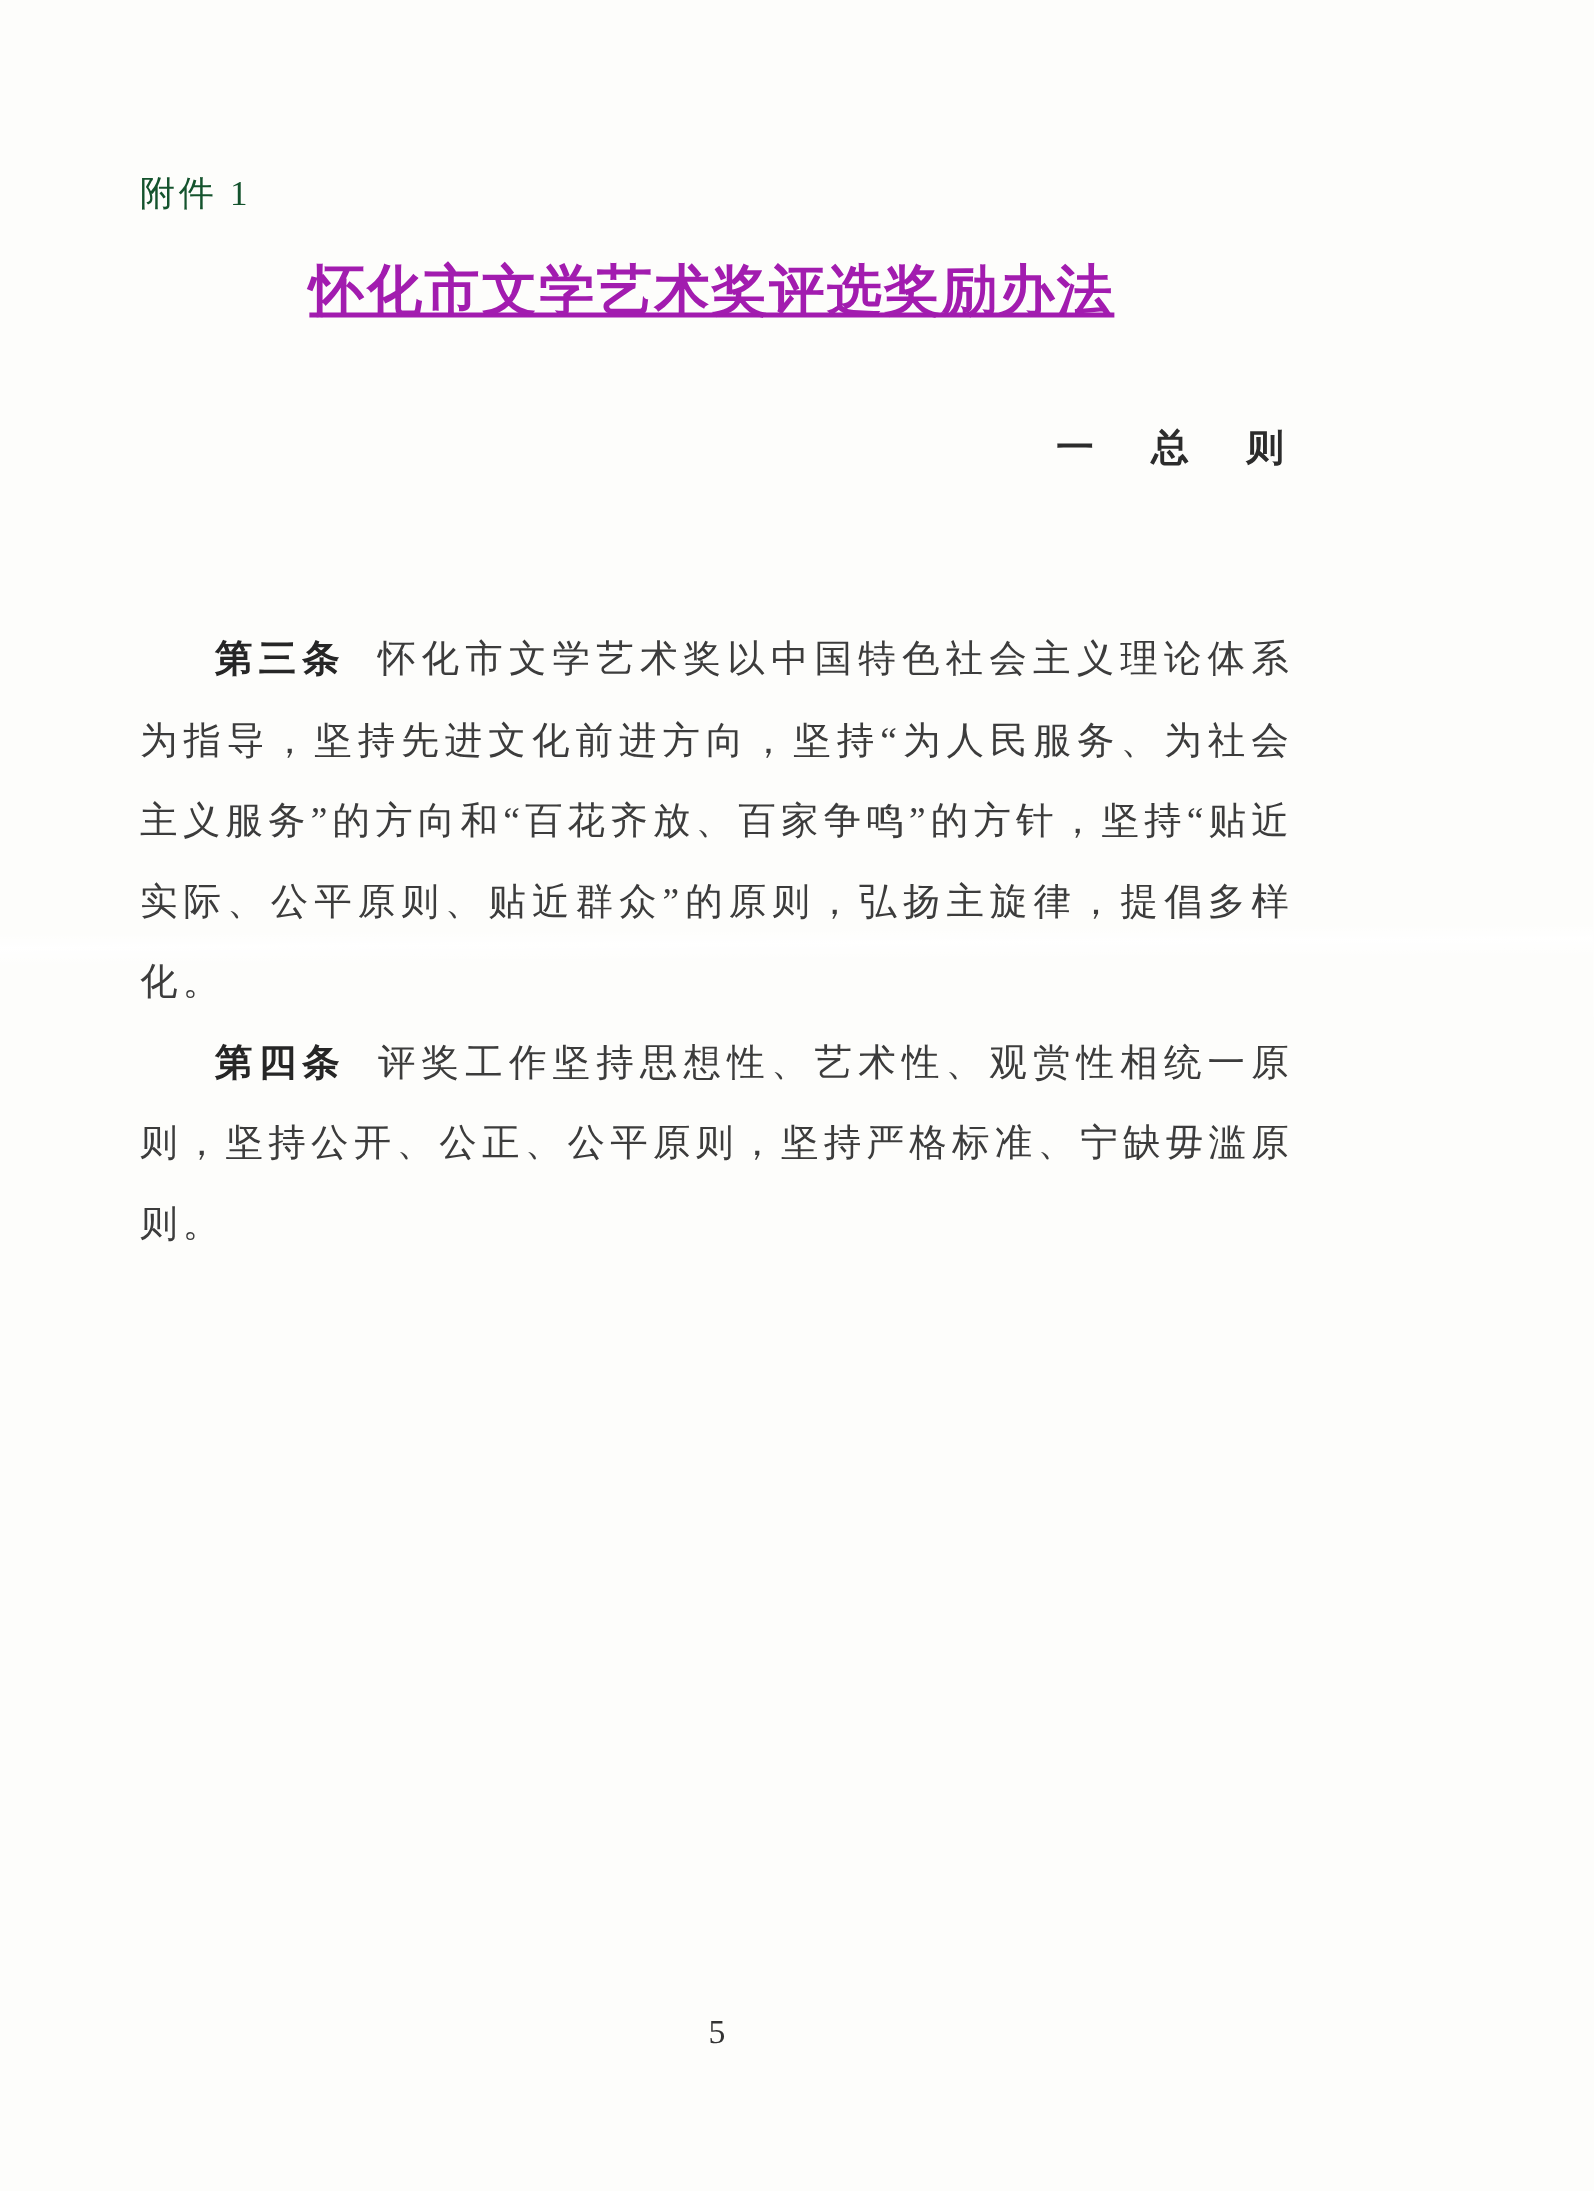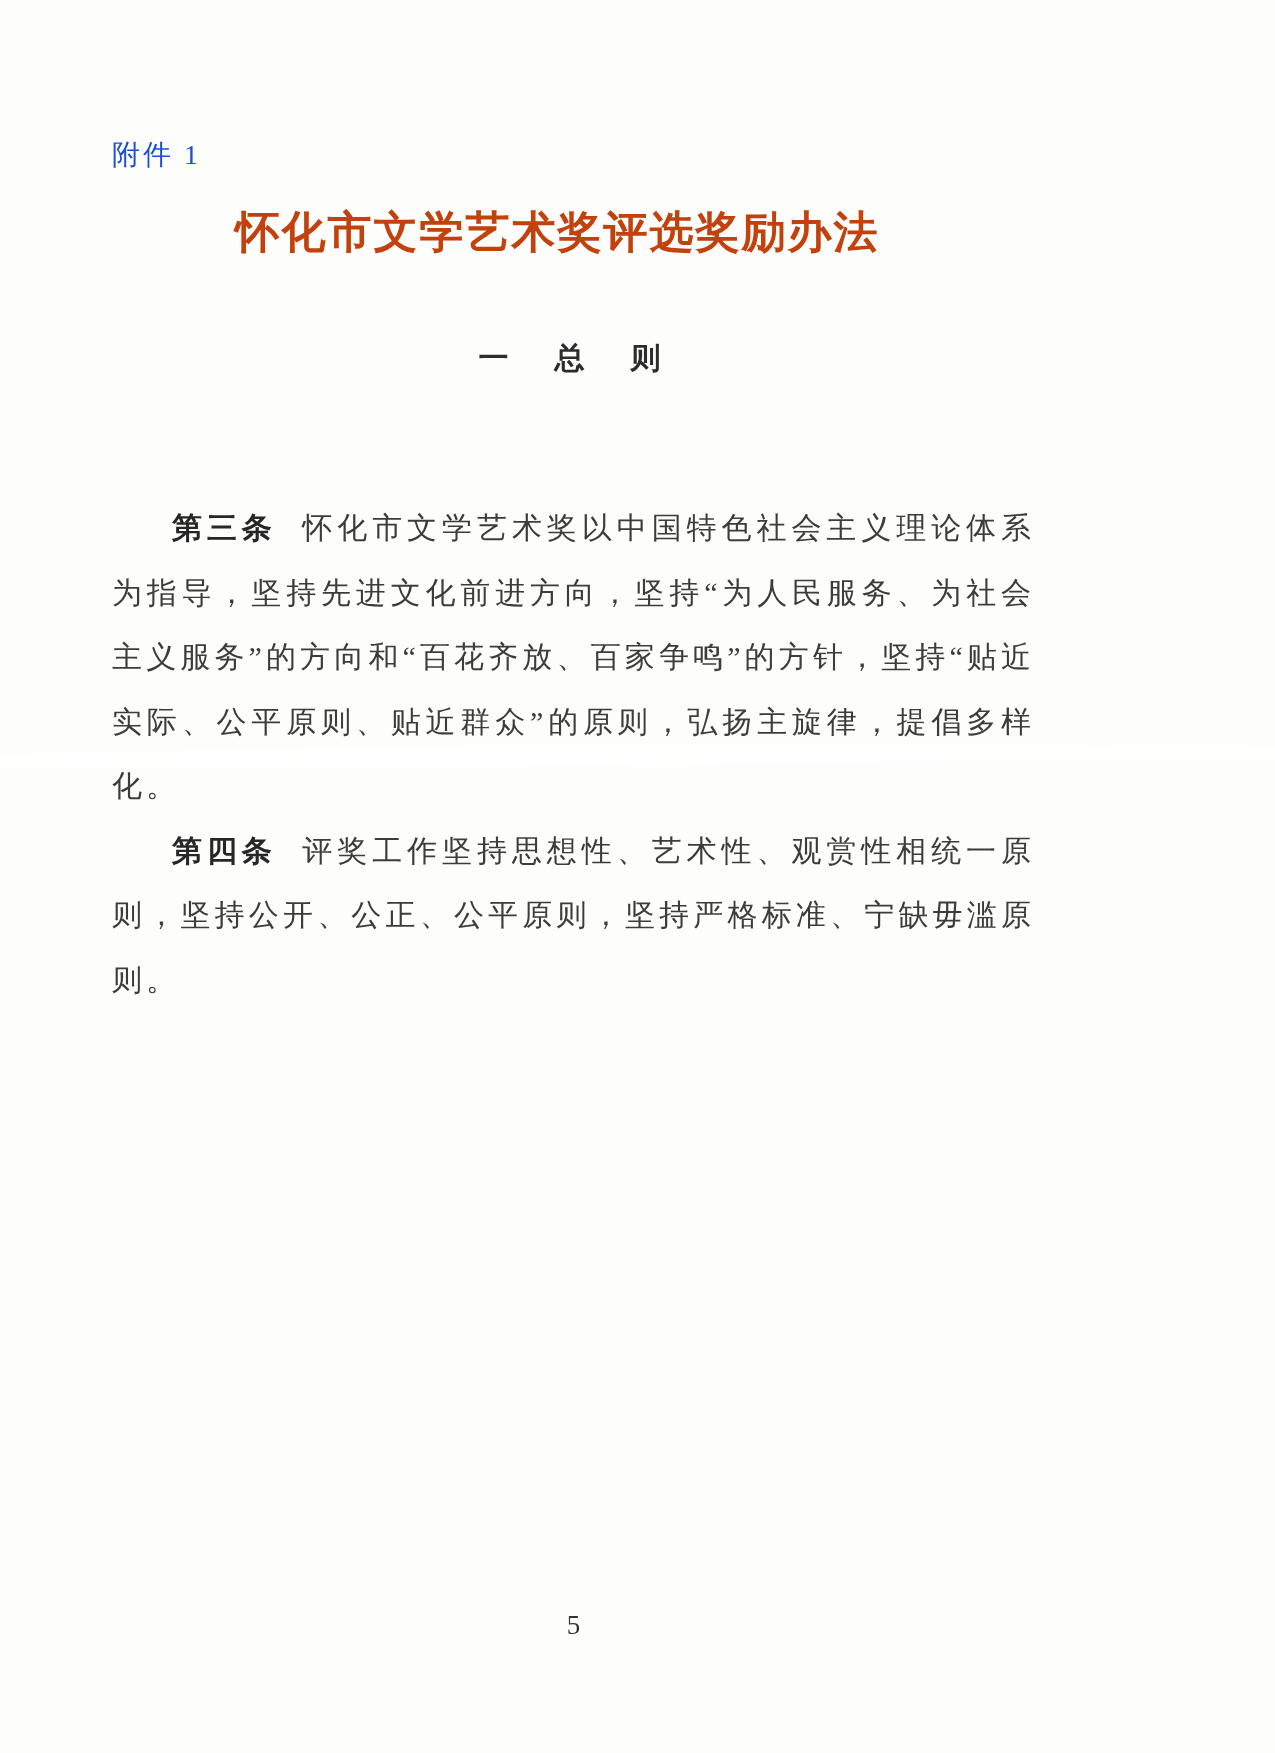--- a/index.html
+++ b/index.html
@@ -15,41 +15,42 @@
     overflow: hidden;
     font-family: "Liberation Serif", "DejaVu Serif", serif;
     color: #3a3a3a;
   }
   .attachment-label {
     position: absolute;
     left: 112px;
     top: 136px;
     font-size: 28px;
     letter-spacing: 3px;
-    color: #1d4ed8;
+    color: #14532d;
   }
   .doc-title {
     position: absolute;
-    left: 96px;
+    left: 108px;
     top: 203px;
     width: 923px;
     margin: 0;
     text-align: center;
     font-size: 44px;
     font-weight: bold;
     letter-spacing: 2px;
-    color: #c2410c;
+    color: #a21caf;
+    text-decoration: underline;
   }
   .chapter-heading {
     position: absolute;
     left: 112px;
     top: 338px;
     width: 923px;
     margin: 0;
-    text-align: center;
+    text-align: right;
     font-size: 30px;
     font-weight: 600;
     letter-spacing: 8px;
     color: #2c2c2c;
   }
   .doc-body {
     position: absolute;
     left: 112px;
     top: 496px;
     width: 923px;

